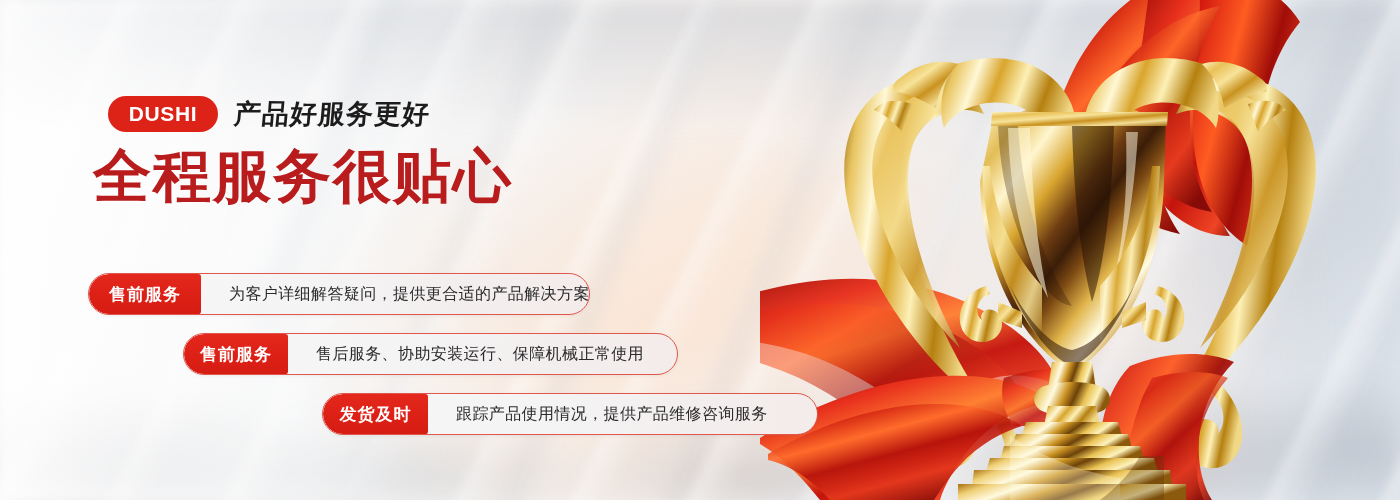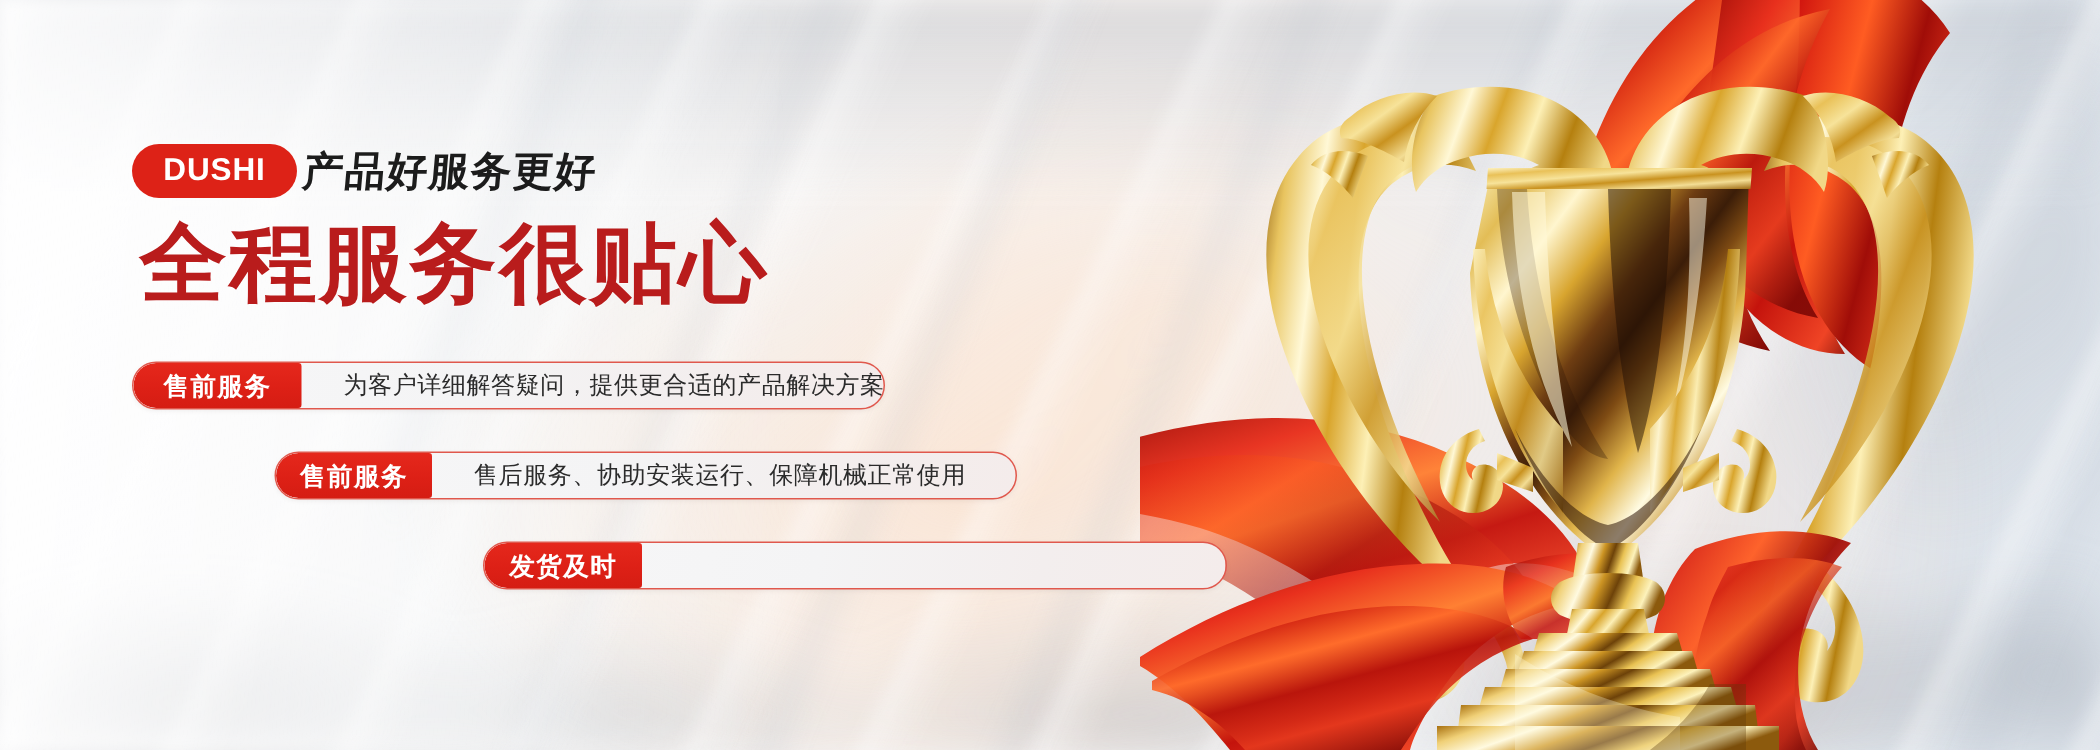--- a/index.html
+++ b/index.html
@@ -87,22 +87,22 @@
   }
 
   
   #trophy { position:absolute; left:760px; top:-14px; width:640px; height:514px; }
   #trophy svg { display:block; width:100%; height:100%; }
 
   
   .content { position:absolute; left:0; top:0; width:900px; height:500px; }
 
   .title-row {
-    position:absolute; left:88px; top:96px;
-    display:flex; align-items:center; gap:4px;
+    position:absolute; left:108px; top:96px;
+    display:flex; align-items:center; gap:16px;
   }
   .dushi-badge {
     display:flex; align-items:center; justify-content:center;
     width:110px; height:36px;
     background:#dd2217;
     border-radius:18px;
     color:#fff;
     font-size:21px; font-weight:bold;
     letter-spacing:.6px;
   }
@@ -117,27 +117,28 @@
     font-size:58px; font-weight:bold;
     color:#b91c1c;
     letter-spacing:2px;
     line-height:1.05;
     text-shadow:0 1px 0 rgba(255,255,255,.5);
   }
 
   
   .srow {
     position:absolute;
-    height:32px;
+    height:42px;
     display:flex; align-items:stretch;
     border:1px solid #e0584d;
     border-radius:21px;
     background:linear-gradient(100deg,#f7f7f8 0%,#f4f4f5 45%,#f3eeee 75%,#f4eceb 100%);
     box-shadow:0 1px 3px rgba(120,110,110,.10);
     overflow:hidden;
+    margin-top:32px;
   }
   .srow-label {
     display:flex; align-items:center; justify-content:center;
     background:linear-gradient(180deg,#e5281c 0%,#dd2016 55%,#d51d13 100%);
     color:#fff;
     font-size:17px; font-weight:bold;
     letter-spacing:1px;
     border-radius:21px 3px 3px 21px;
     flex:none;
   }
@@ -397,16 +398,17 @@
       <div class="srow-desc">为客户详细解答疑问，提供更合适的产品解决方案</div>
     </div>
 
     <div class="srow" id="srow-1">
       <div class="srow-label">售前服务</div>
       <div class="srow-desc">售后服务、协助安装运行、保障机械正常使用</div>
     </div>
 
     <div class="srow" id="srow-2">
       <div class="srow-label">发货及时</div>
+      <div class="srow-desc">跟踪产品使用情况，提供产品维修咨询服务</div>
     </div>
 
   </div>
 </div>
 
 </body></html>

